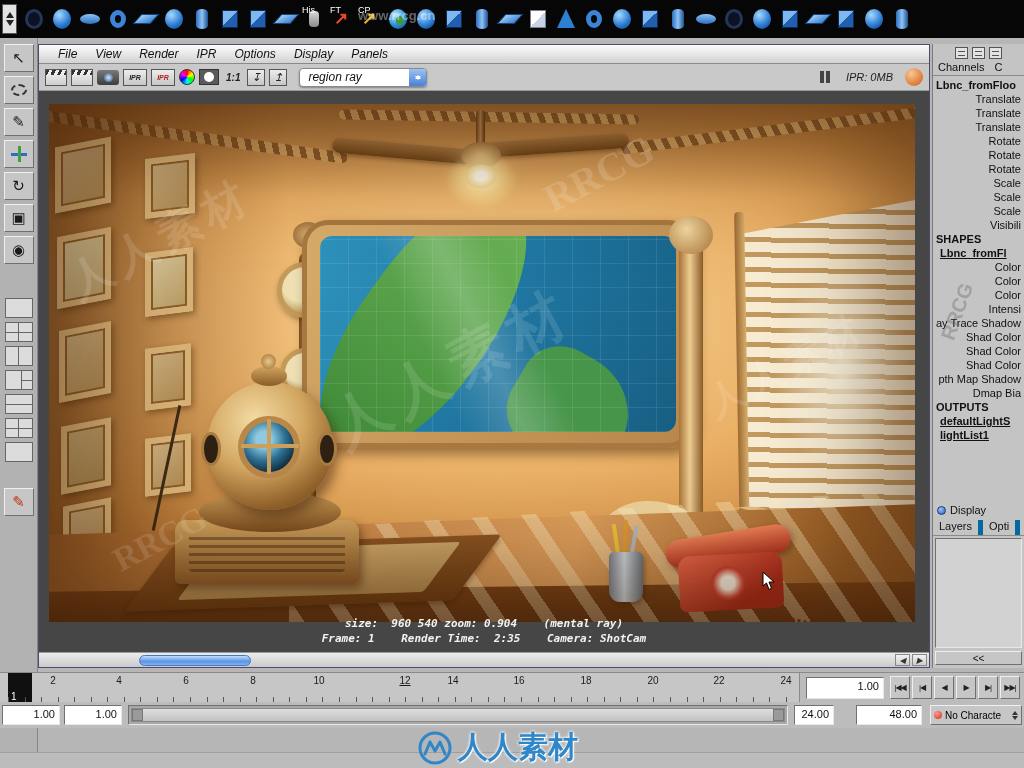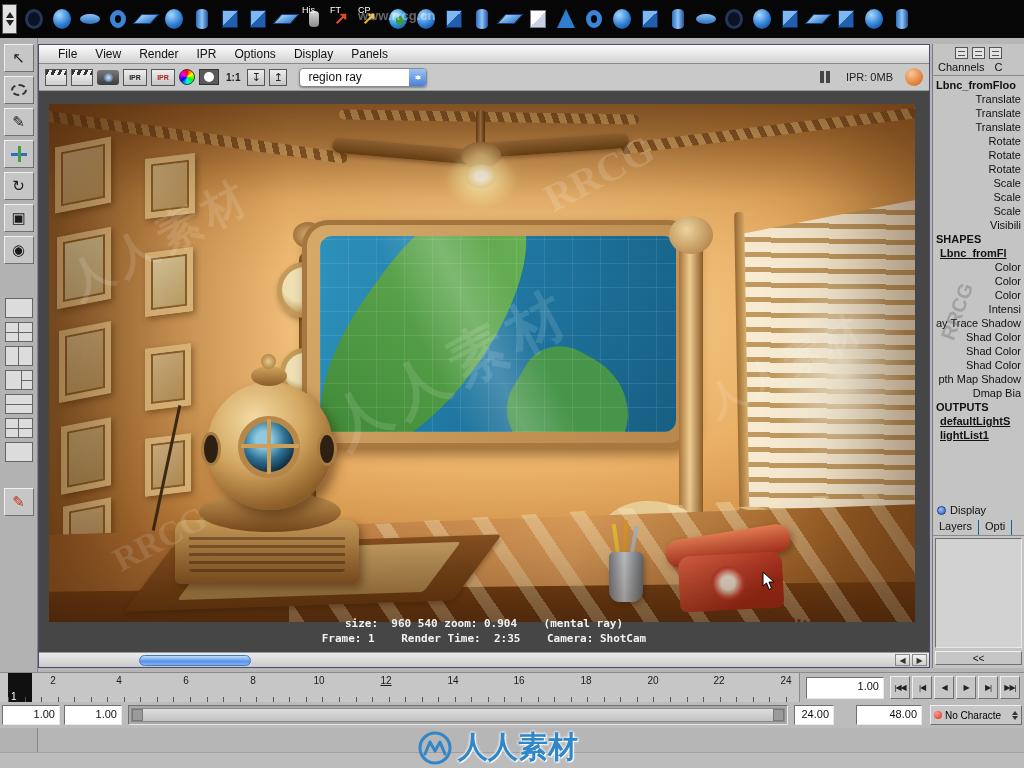--- a/index.html
+++ b/index.html
@@ -34,21 +34,21 @@
   .lasso-shape{width:16px;height:12px;border:2px dashed #333;border-radius:50%;}
   .cross{position:relative;width:16px;height:16px;}
   .cross::before{content:"";position:absolute;left:0;top:7px;width:16px;height:3px;background:#2a6fc0;}
   .cross::after{content:"";position:absolute;left:7px;top:0;width:3px;height:16px;background:#3fa040;}
   .lay{width:28px;height:20px;background:#dcdcdc;border:1px solid #666;}
   .lay.v2{background:linear-gradient(#666,#666) 50% 0/1px 100% no-repeat,#dcdcdc;}
   .lay.h2{background:linear-gradient(#666,#666) 0 50%/100% 1px no-repeat,#dcdcdc;}
   .lay.f4{background:linear-gradient(#666,#666) 50% 0/1px 100% no-repeat,linear-gradient(#666,#666) 0 50%/100% 1px no-repeat,#dcdcdc;}
   .lay.l3{background:linear-gradient(#666,#666) 60% 0/1px 100% no-repeat,linear-gradient(#666,#666) right 0 top 50%/11px 1px no-repeat,#dcdcdc;}
   
-  #rv{position:absolute;left:38px;top:44px;width:892px;height:624px;background:#c9c9c9;border:1px solid #4a4a74;}
+  #rv{position:absolute;left:38px;top:44px;width:892px;height:624px;background:#c9c9c9;border:1px solid #4a4a74;font-style:italic;}
   #rv-menubar{position:absolute;left:0;top:0;right:0;height:19px;background:linear-gradient(#fcfcfc,#d2d2d2);border-bottom:1px solid #8a8a8a;display:flex;align-items:center;padding-left:10px;font-size:12px;color:#111;}
   .menu-item{padding:0 9px;}
   #rv-toolbar{position:absolute;left:0;top:19px;right:0;height:27px;background:#c9c9c9;border-bottom:1px solid #9a9a9a;display:flex;align-items:center;gap:4px;padding:0 6px;}
   .clap{width:22px;height:17px;background:linear-gradient(#f4f4f4,#cecece);border:1px solid #555;position:relative;}
   .clap::before{content:"";position:absolute;top:0;left:0;right:0;height:5px;background:repeating-linear-gradient(115deg,#333 0 3px,#eee 3px 6px);}
   .cam{width:22px;height:15px;background:linear-gradient(#7a7a7a,#3c3c3c);border-radius:3px;position:relative;}
   .cam::before{content:"";position:absolute;left:7px;top:3px;width:9px;height:9px;border-radius:50%;background:radial-gradient(#cfe4ff,#30507a);}
   .iprbtn{width:24px;height:17px;background:linear-gradient(#ededed,#c6c6c6);border:1px solid #555;font-size:7px;font-weight:bold;color:#222;display:flex;align-items:center;justify-content:center;}
   .iprbtn.red{color:#b02018;}
   .rgb{width:16px;height:16px;border-radius:50%;border:1px solid #333;background:conic-gradient(#f00,#ff0,#0f0,#0ff,#00f,#f0f,#f00);}
@@ -83,21 +83,21 @@
   #cb-tabs{height:15px;border-bottom:1px solid #8a8a8a;display:flex;overflow:hidden;white-space:nowrap;}
   .cb-tab{padding:0 5px;font-size:11px;}
   #cb-list{position:absolute;left:0;top:34px;right:0;}
   .cbrow{height:14px;line-height:14px;padding:0 3px;white-space:nowrap;overflow:hidden;}
   .cbrow.r{text-align:right;}
   .cbrow.b{font-weight:bold;}
   .cbrow.ind{padding-left:7px;text-decoration:underline;}
   #cb-disp{position:absolute;left:0;top:458px;right:0;height:16px;display:flex;align-items:center;gap:4px;padding-left:4px;}
   .bluedot{width:9px;height:9px;border-radius:50%;background:radial-gradient(circle at 35% 30%,#9cc2f2,#2a5fc0);border:1px solid #1a3a80;}
   #cb-ltabs{position:absolute;left:0;top:476px;right:0;height:16px;display:flex;border-bottom:1px solid #8a8a8a;overflow:hidden;white-space:nowrap;}
-  .cb-ltab{padding:0 6px;border-right:1px solid #0369a1;}
+  .cb-ltab{padding:0 6px;border-right:5px solid #0369a1;}
   #cb-layerlist{position:absolute;left:2px;top:494px;right:2px;bottom:20px;background:#d2d2d2;border:1px solid;border-color:#707070 #e8e8e8 #e8e8e8 #707070;}
   #cb-collapse{position:absolute;left:2px;bottom:3px;right:2px;height:14px;text-align:center;font-size:10px;line-height:13px;}
   
   #timeline{position:absolute;left:0;top:672px;width:1024px;height:30px;background:#bcbcbc;border-top:1px solid #8a8a8a;}
   #tl-strip{position:absolute;left:0;top:0;width:800px;height:30px;background:#c6c6c6;border-right:1px solid #8a8a8a;}
   #tl-strip::after{content:"";position:absolute;left:8px;right:0;bottom:0;height:6px;background:repeating-linear-gradient(90deg,#555 0 1px,rgba(0,0,0,0) 1px 16.55px);}
   .tl-num{position:absolute;top:2px;width:22px;text-align:center;font-size:10px;color:#1a1a1a;}
   #tl-current{position:absolute;left:8px;top:0;width:24px;height:30px;background:#101010;}
   #tl-current span{position:absolute;left:3px;bottom:1px;color:#fff;font-size:10px;}
   #tl-timefield{position:absolute;left:806px;top:4px;width:78px;height:22px;text-align:right;}
@@ -380,21 +380,21 @@
   <div id="timeline">
     <div id="tl-strip">
       <div id="tl-current">
           <span>1</span>
         </div>
       <span class="tl-num" style="left:42px;">2</span>
       <span class="tl-num" style="left:108px;">4</span>
       <span class="tl-num" style="left:175px;">6</span>
       <span class="tl-num" style="left:242px;">8</span>
       <span class="tl-num" style="left:308px;">10</span>
-      <span class="tl-num" style="left:375px;text-decoration:underline;">12</span>
+      <span class="tl-num" style="left:394px;text-decoration:underline;">12</span>
       <span class="tl-num" style="left:442px;">14</span>
       <span class="tl-num" style="left:508px;">16</span>
       <span class="tl-num" style="left:575px;">18</span>
       <span class="tl-num" style="left:642px;">20</span>
       <span class="tl-num" style="left:708px;">22</span>
       <span class="tl-num" style="left:775px;">24</span>
     </div>
     <div id="tl-timefield" class="field">1.00</div>
     <div id="tl-playback">
       <div class="pb btn3d">|◀◀</div>

